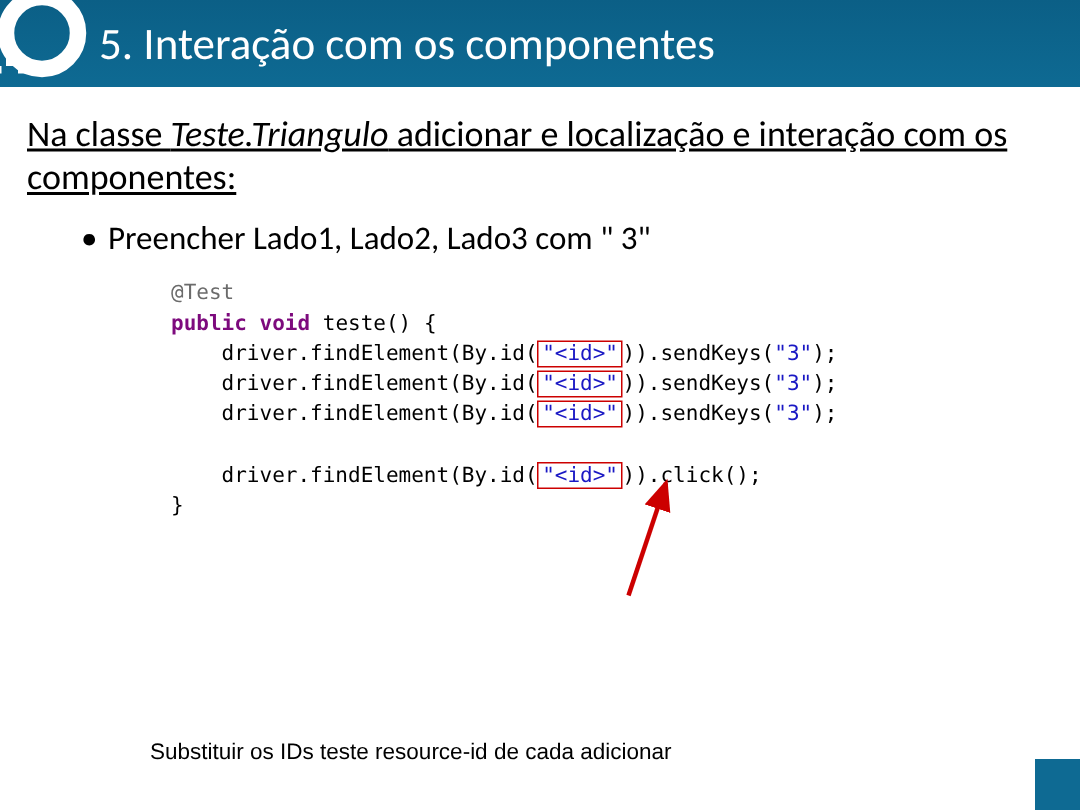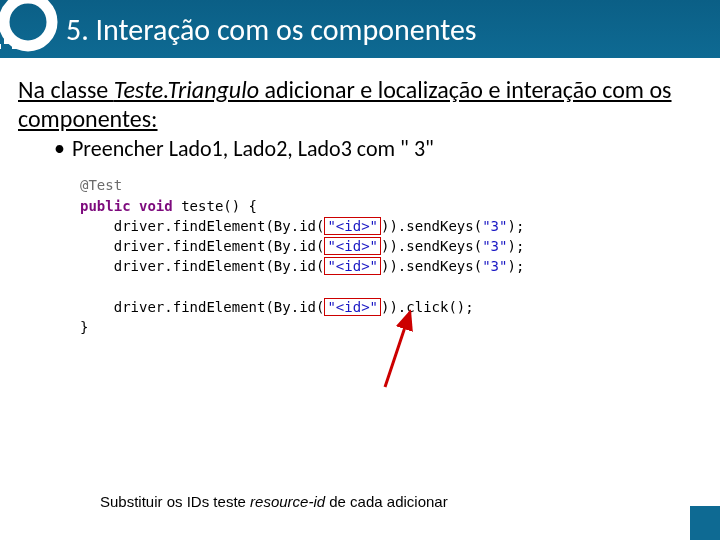--- a/index.html
+++ b/index.html
@@ -8,38 +8,38 @@
   
   .header { position:relative; height:58px; background:#fff; }
   .title-bar { position:absolute; left:0; right:0; top:0; height:58px; background:linear-gradient(#0b5f86,#0e6a93); display:flex; align-items:center; padding-left:66px; }
   .title-bar h1 { color:#fff; font-size:30px; font-weight:400; }
   .logo-wrap { position:absolute; left:-10px; top:-12px; z-index:2; }
 
   
   .content { padding:18px 18px 0 18px; }
   .intro { font-size:24px; line-height:1.2;text-decoration:underline; }
   .intro .cls { font-style:italic; }
-  .bullets { margin:0 0 12px 36px; }
+  .bullets { margin:10px 0 12px 36px; }
   .bullets li { list-style:none; font-size:22px; line-height:1.35; position:relative; padding-left:18px; }
   .bullets li::before { content:"•"; position:absolute; left:0; top:0; }
 
   
-  .code-wrap { margin:4px 0 0 62px; position:relative; font-family:Consolas,Menlo,monospace; font-size:14px; line-height:1.45; }
+  .code-wrap { margin:4px 0 0 96px; position:relative; font-family:Consolas,Menlo,monospace; font-size:14px; line-height:1.45; }
   .code-wrap pre { white-space:pre; }
   .kw-anno { color:#6b6b6b; }
   .kw-pub  { color:#7d0a7d; font-weight:bold; }
   .kw-void { color:#7d0a7d; font-weight:bold; }
   .kw-str  { color:#1a18c4; }
   .id-box { border:1.5px solid #c00; padding:0 2px; color:#1a18c4; }
   .id-box-last { border:1.5px solid #c00; padding:0 2px; color:#1a18c4; }
   .arrow { position:absolute; left:295px; top:132px; }
 
   
   .note { position:absolute; left:100px; bottom:28px; font-family:Arial,sans-serif; font-size:15px; line-height:1.25; }
-  .note .it { font-style:italic; }
+  .note .it { }
 
   .corner { position:absolute; right:0; bottom:0; width:30px; height:34px; background:#0e6a93; }
 </style>
 </head>
 <body>
 
 <div class="header">
   <div class="title-bar">
     <h1>5. Interação com os componentes</h1>
   </div>

